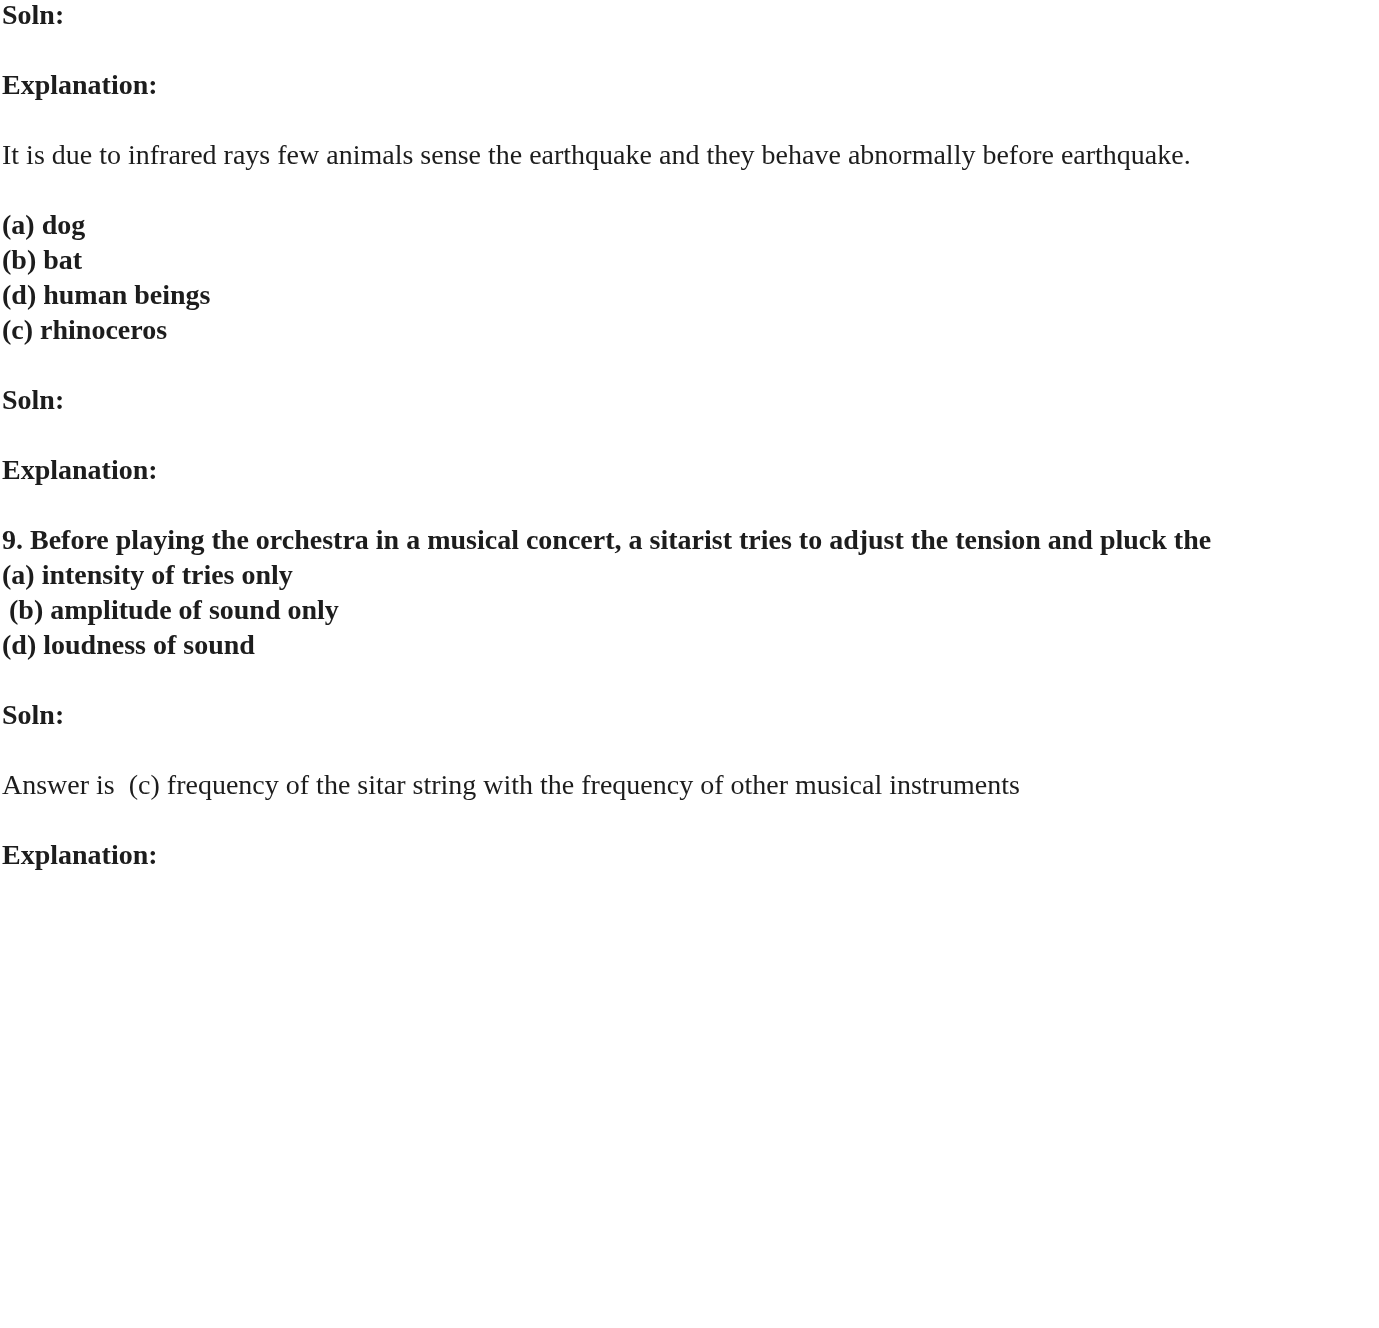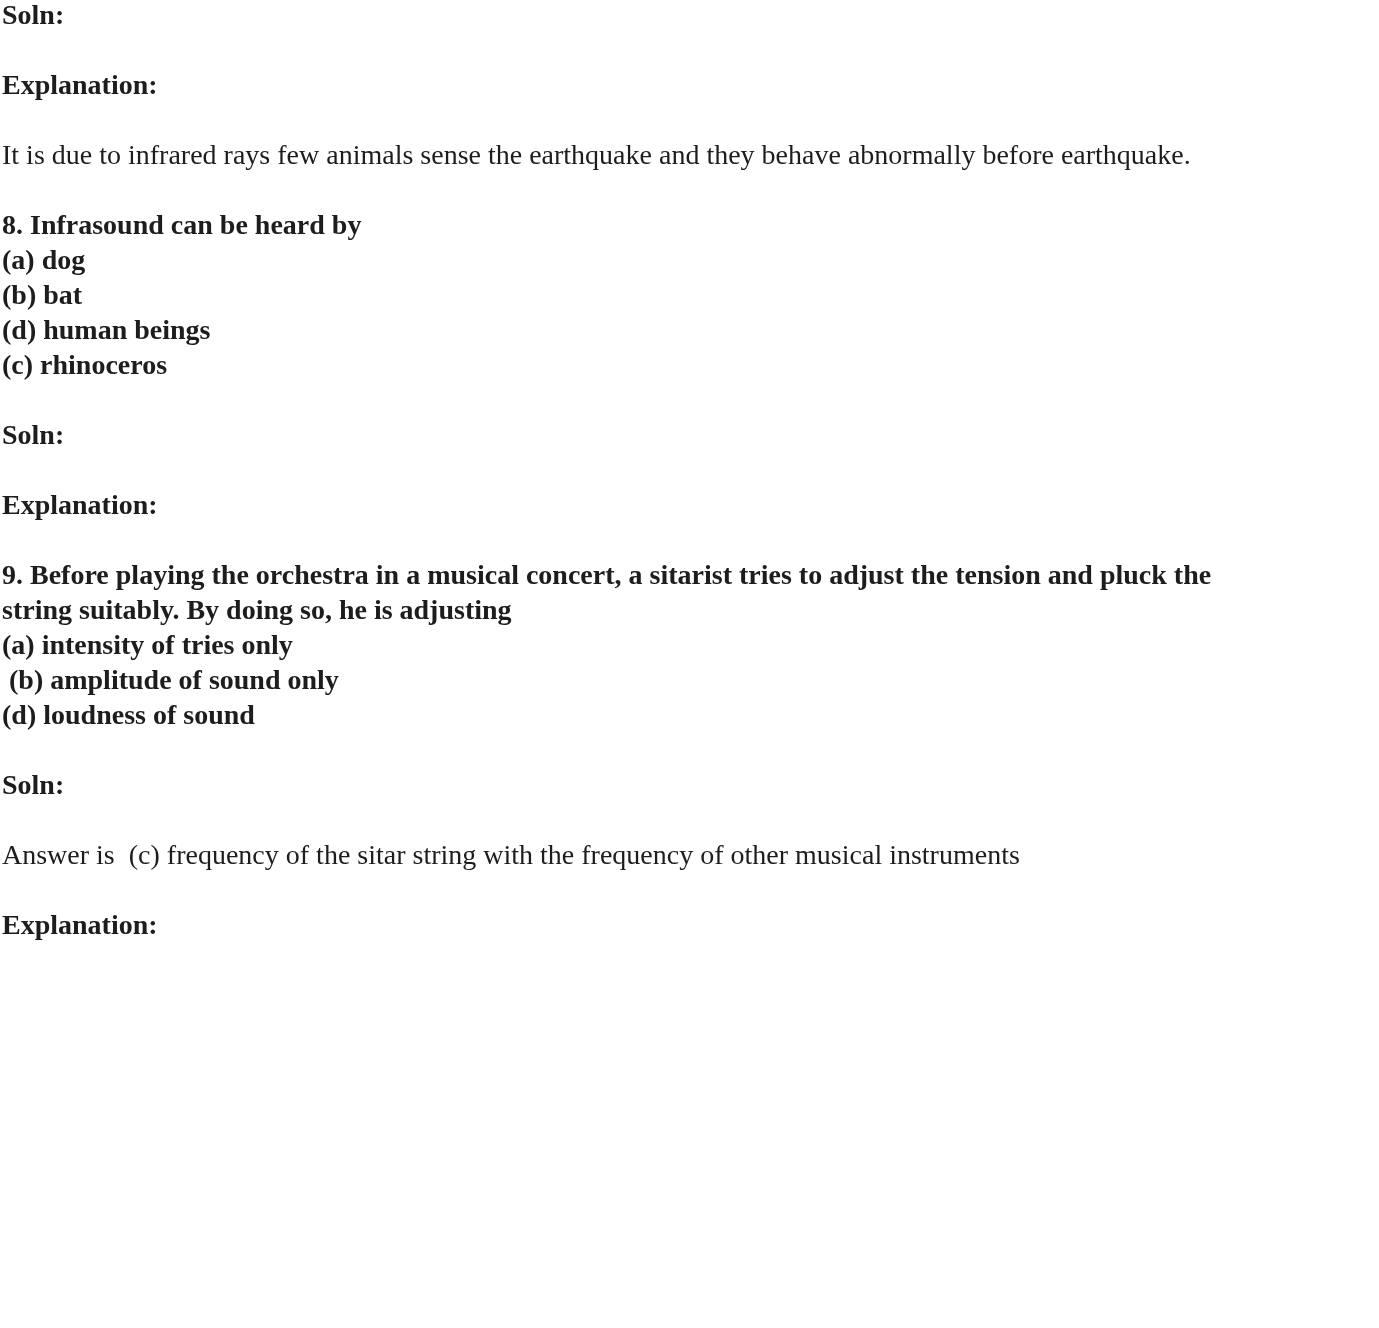--- a/index.html
+++ b/index.html
@@ -40,36 +40,34 @@
 <div class="page">
 
   <section>
     <p class="block b ln">Soln:</p>
     <p class="block b ln">Explanation:</p>
     <p class="block ln">It is due to infrared rays few animals sense the earthquake and they behave abnormally before earthquake.</p>
   </section>
 
   <section>
     <div class="block b">
-      <span class="ln">8. Infrasound can be heard by</span>
       <span class="ln">(a) dog</span>
       <span class="ln">(b) bat</span>
       <span class="ln">(d) human beings</span>
       <span class="ln">(c) rhinoceros</span>
     </div>
     <p class="block b ln">Soln:</p>
     <p class="block b ln">Explanation:</p>
     <div class="block">
     </div>
   </section>
 
   <section>
     <div class="block b">
       <span class="ln">9. Before playing the orchestra in a musical concert, a sitarist tries to adjust the tension and pluck the</span>
-      <span class="ln">string suitably. By doing so, he is adjusting</span>
       <span class="ln">(a) intensity of tries only</span>
       <span class="ln">&nbsp;(b) amplitude of sound only</span>
       <span class="ln">(d) loudness of sound</span>
     </div>
     <p class="block b ln">Soln:</p>
     <p class="block ln">Answer is &nbsp;(c) frequency of the sitar string with the frequency of other musical instruments</p>
     <p class="block b ln">Explanation:</p>
   </section>
 
 </div>

